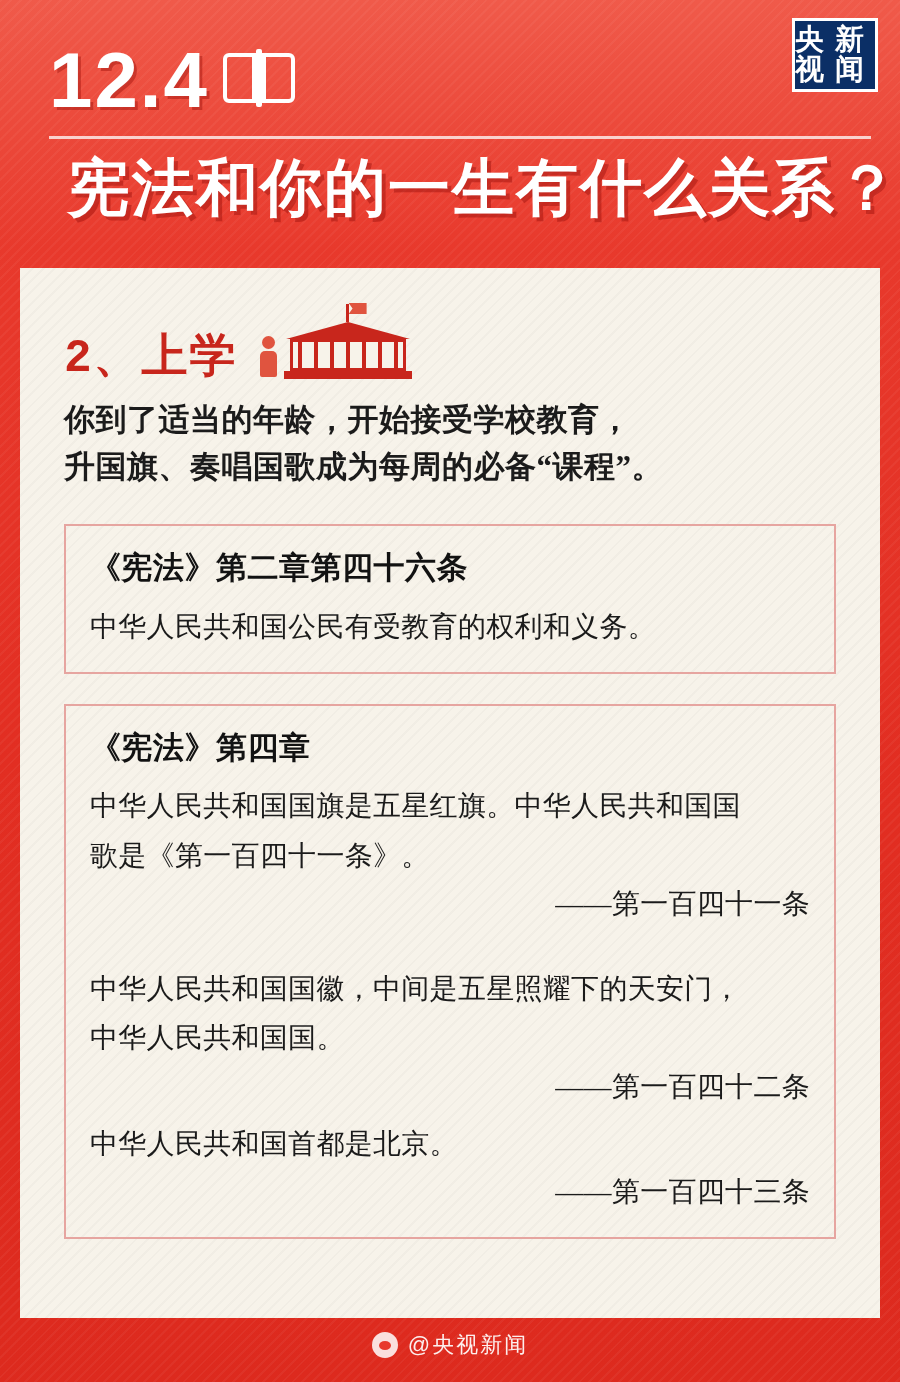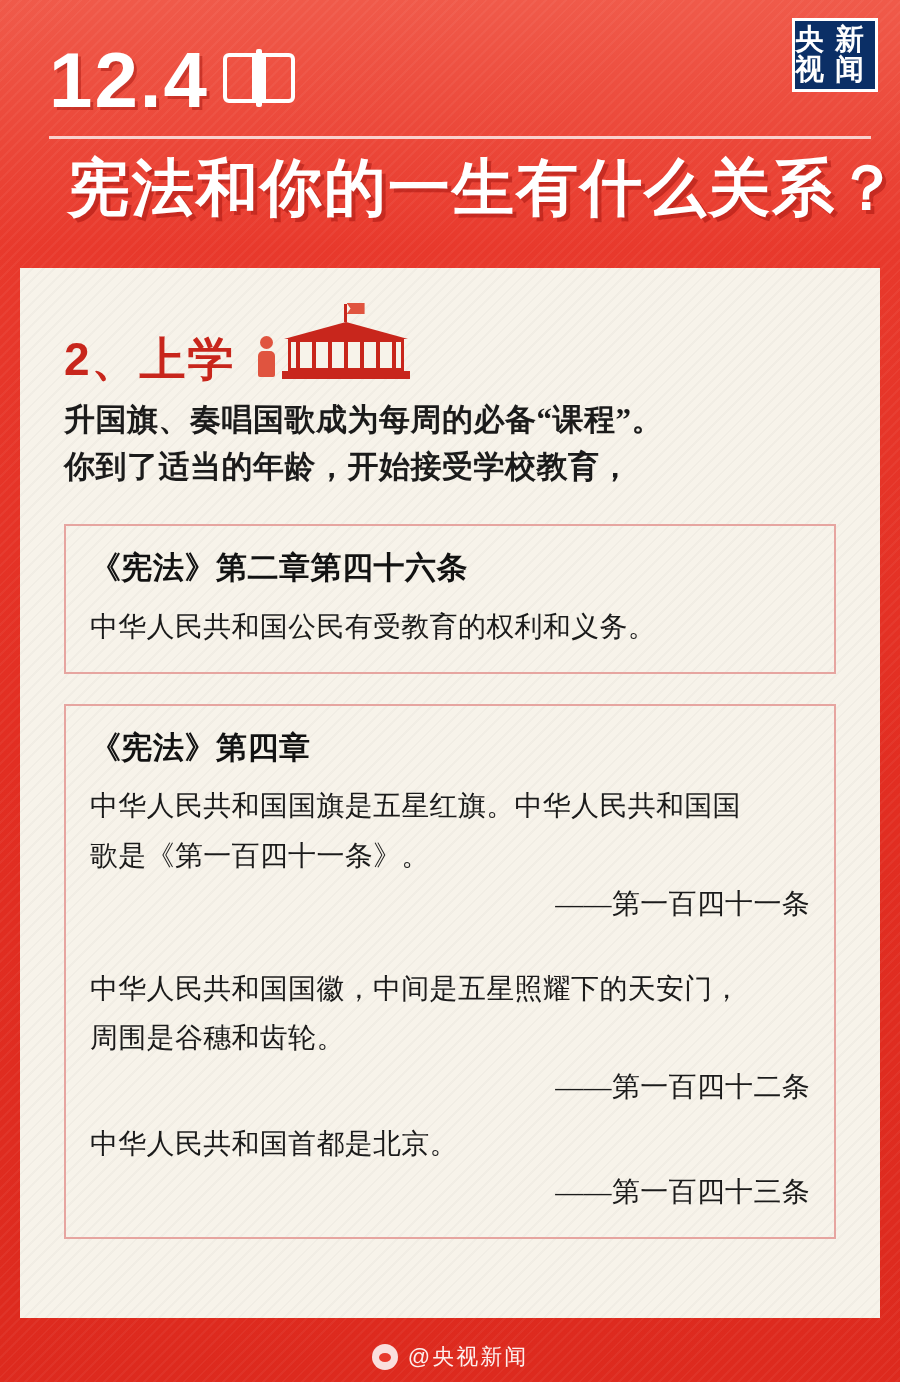--- a/index.html
+++ b/index.html
@@ -148,21 +148,21 @@
   }
 
   .section-head {
     display: flex;
     align-items: flex-end;
     gap: 18px;
     height: 62px;
   }
   .section-title {
     color: #c8261c;
-    font-family: Liberation Sans, sans-serif;
+    font-family: Liberation Mono, monospace;
     font-weight: bold;
     font-size: 46px;
     letter-spacing: 2px;
     line-height: 1;
   }
 
   
   .school-icon {
     position: relative;
     width: 160px;
@@ -269,21 +269,21 @@
     font-size: 28px;
     line-height: 1.5;
     letter-spacing: 0.3px;
   }
 
   
   .footer {
     position: absolute;
     left: 0;
     right: 0;
-    bottom: 10px;
+    bottom: 22px;
     display: flex;
     align-items: center;
     justify-content: center;
     gap: 10px;
     z-index: 6;
   }
   .weibo-icon {
     width: 26px;
     height: 26px;
     border-radius: 50%;
@@ -338,22 +338,22 @@
         <div class="flag"></div>
         <div class="flag-pole"></div>
         <div class="bld-roof"></div>
         <div class="bld-body"></div>
         <div class="bld-cols"></div>
         <div class="bld-base"></div>
       </div>
     </div>
 
     <div class="lede">
+      <div>你到了适当的年龄，开始接受学校教育，</div>
       <div>升国旗、奏唱国歌成为每周的必备“课程”。</div>
-      <div>你到了适当的年龄，开始接受学校教育，</div>
     </div>
 
     <div class="quote-box first">
       <div class="quote-title">《宪法》第二章第四十六条</div>
       <div class="quote-body">
         <p>中华人民共和国公民有受教育的权利和义务。</p>
       </div>
     </div>
 
     <div class="quote-box">
@@ -362,21 +362,21 @@
       <div class="quote-body">
         <p>中华人民共和国国旗是五星红旗。中华人民共和国国</p>
         <p>歌是《第一百四十一条》。</p>
       </div>
       <div class="attrib">——第一百四十一条</div>
 
       <div class="para-gap"></div>
 
       <div class="quote-body">
         <p>中华人民共和国国徽，中间是五星照耀下的天安门，</p>
-        <p>周围是谷穗和齿轮。</p>
+        <p>中华人民共和国国。</p>
       </div>
       <div class="attrib">——第一百四十二条</div>
 
       <div class="quote-body" style="margin-top:14px;">
         <p>中华人民共和国首都是北京。</p>
       </div>
       <div class="attrib">——第一百四十三条</div>
     </div>
 
   </div>

